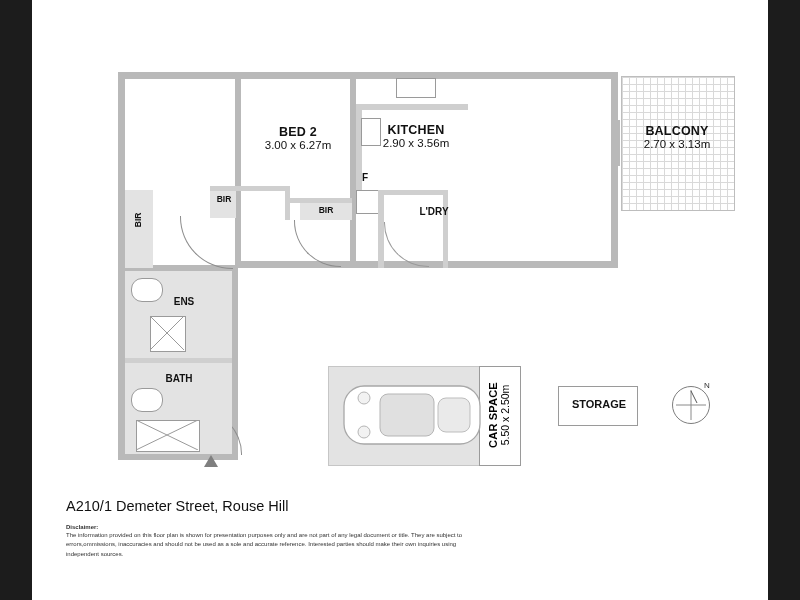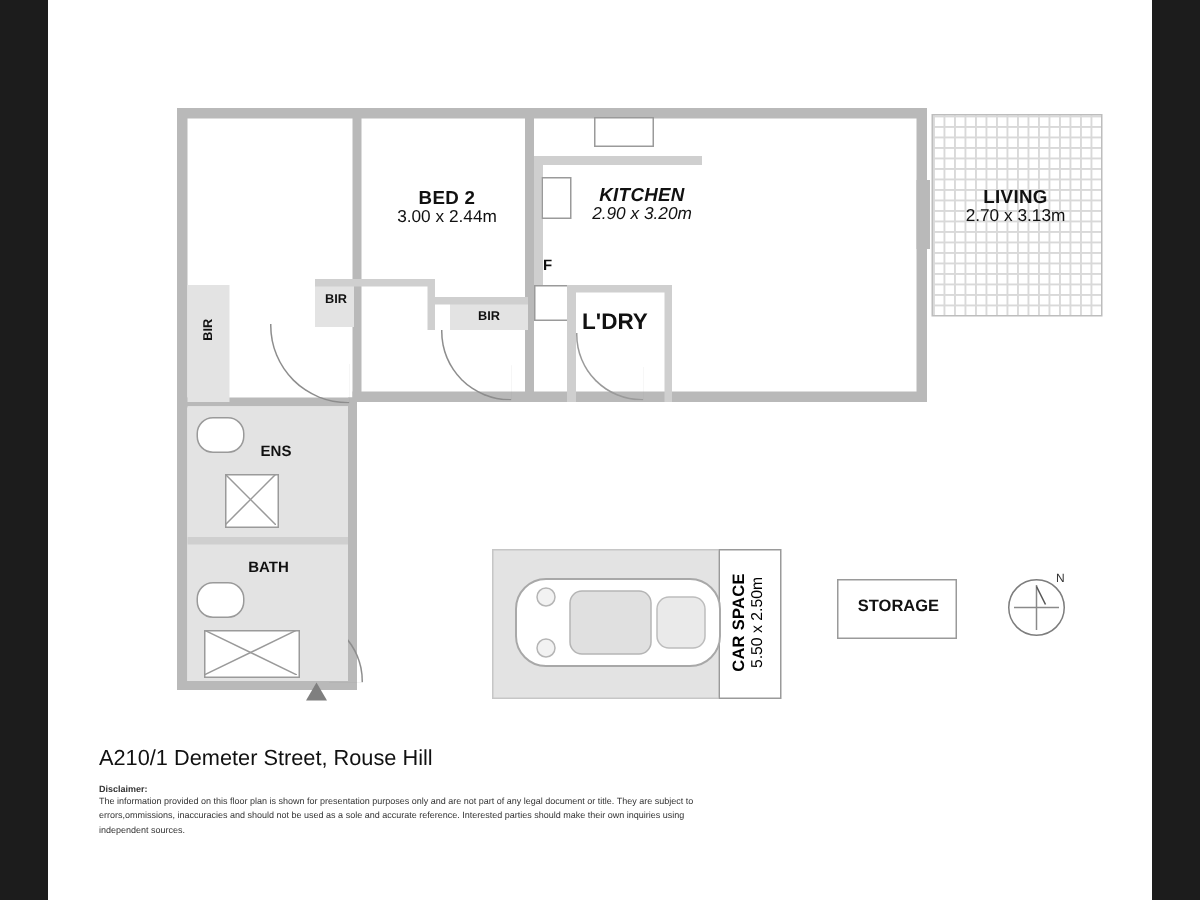--- a/index.html
+++ b/index.html
@@ -134,37 +134,37 @@
         <line x1="18" y1="3" x2="18" y2="33" stroke="#8a8a8a" stroke-width="1"></line>
         <line x1="3" y1="18" x2="33" y2="18" stroke="#8a8a8a" stroke-width="1"></line>
         <line x1="18" y1="4" x2="24" y2="16" stroke="#555" stroke-width="1"></line>
       </svg>
     </div>
     <div class="compass-n">N</div>
 
 
     <div class="lbl" style="left:212px;top:125px;width:108px;">
       <div class="rm-name">BED 2</div>
-      <div class="rm-dim">3.00 x 2.44m</div>
+      <div class="rm-dim">3.00 x 6.27m</div>
     </div>
 
-    <div class="lbl" style="left:336px;top:123px;width:120px;font-style:italic;">
+    <div class="lbl" style="left:324px;top:123px;width:120px;">
       <div class="rm-name">KITCHEN</div>
-      <div class="rm-dim">2.90 x 3.20m</div>
+      <div class="rm-dim">2.90 x 3.56m</div>
     </div>
 
 
     <div class="lbl" style="left:590px;top:124px;width:110px;">
-      <div class="rm-name">LIVING</div>
+      <div class="rm-name">BALCONY</div>
       <div class="rm-dim">2.70 x 3.13m</div>
     </div>
 
     <div class="lbl small-name" style="left:122px;top:296px;width:60px;">ENS</div>
     <div class="lbl small-name" style="left:112px;top:373px;width:70px;">BATH</div>
-    <div class="lbl small-name" style="left:348px;top:206px;width:60px;font-size:15px;">L'DRY</div>
+    <div class="lbl small-name" style="left:372px;top:206px;width:60px;font-size:10px;">L'DRY</div>
     <div class="lbl small-name" style="left:528px;top:398px;width:78px;font-size:11px;">STORAGE</div>
 
     <div class="lbl tiny" style="left:93px;top:215px;width:28px;transform:rotate(-90deg);transform-origin:center;">BIR</div>
     <div class="lbl tiny" style="left:170px;top:195px;width:44px;">BIR</div>
     <div class="lbl tiny" style="left:272px;top:206px;width:44px;">BIR</div>
     <div class="lbl tiny" style="left:326px;top:172px;width:14px;font-size:10px;">F</div>
 
     <div style="position:absolute;left:447px;top:366px;width:40px;height:98px;display:flex;align-items:center;justify-content:center;">
       <div style="transform:rotate(-90deg);white-space:nowrap;text-align:center;">
         <div class="rm-name" style="font-size:11px;">CAR SPACE</div>

